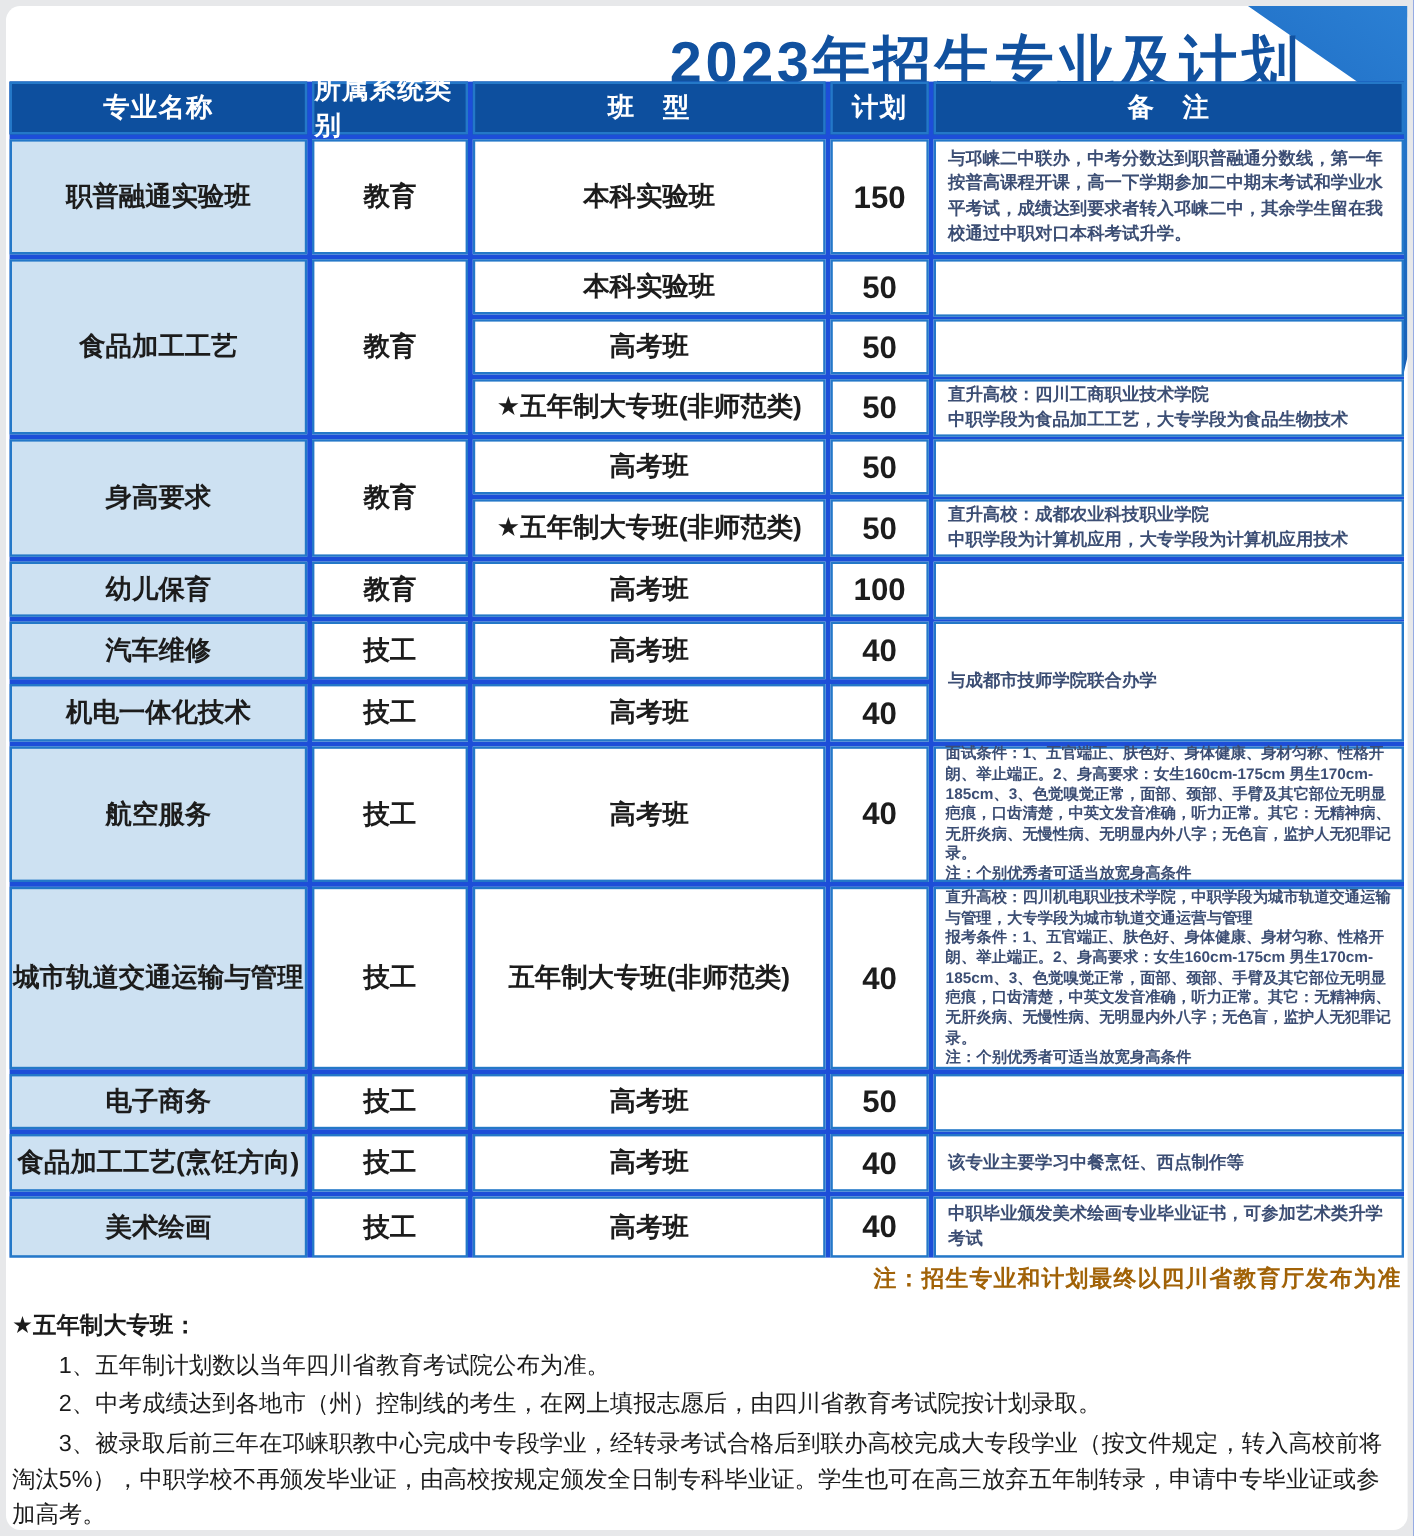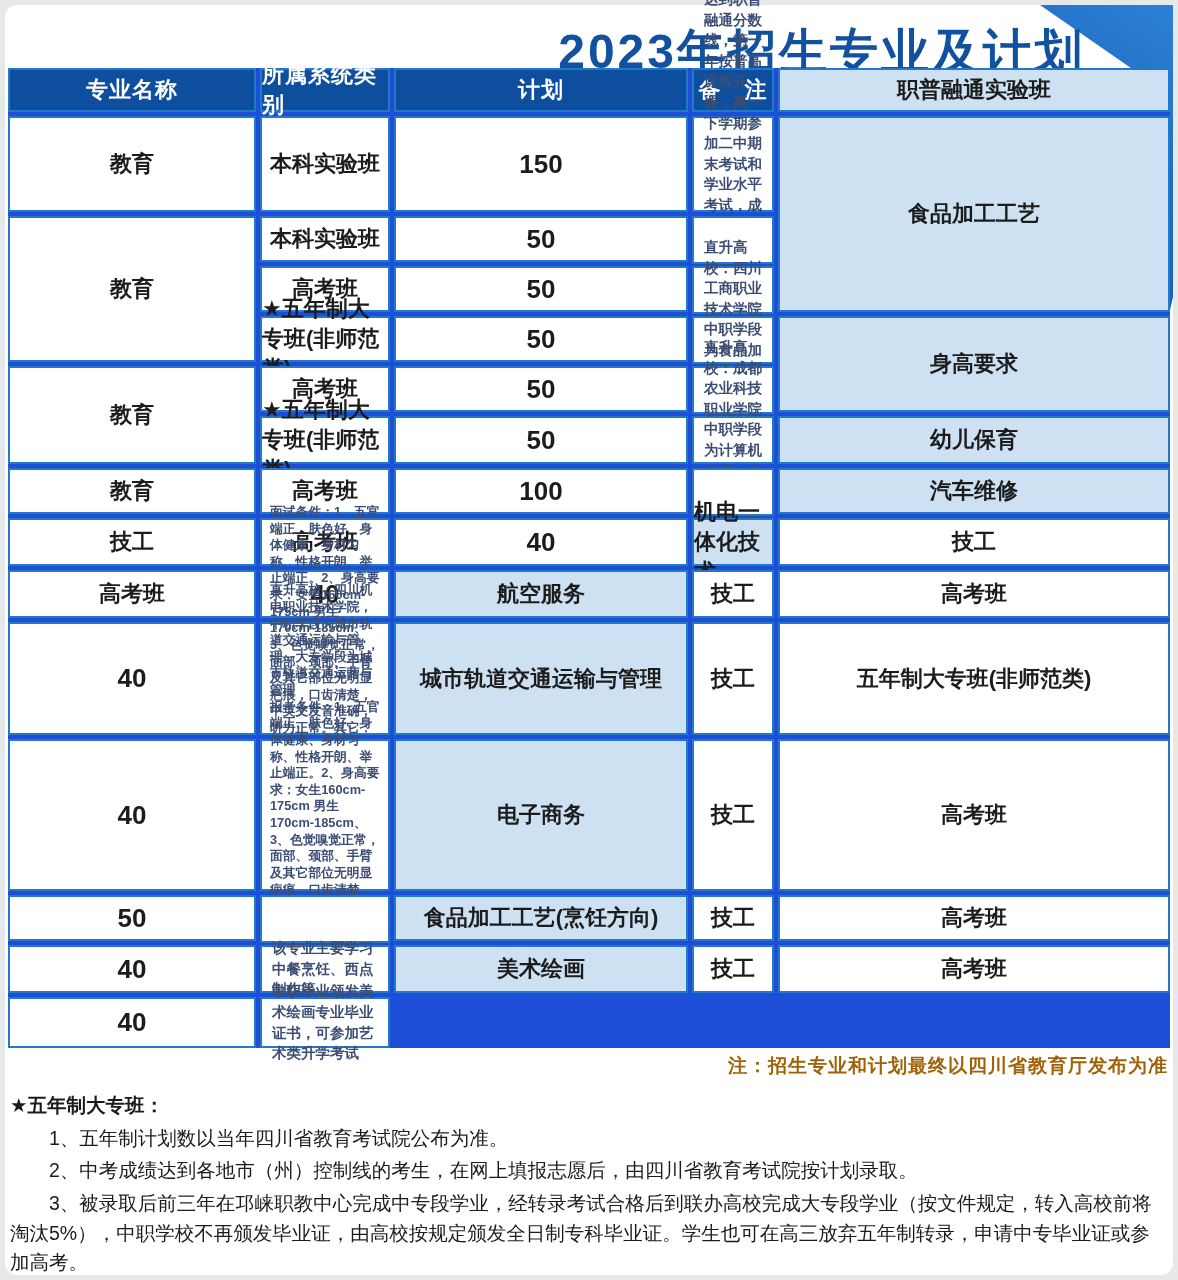--- a/index.html
+++ b/index.html
@@ -65,20 +65,21 @@
 <body>
 
 <div class="card"></div>
 <div class="ribbon"></div>
 <h1 class="title">2023年招生专业及计划</h1>
 
 <div class="grid">
 
   <div class="c h">专业名称</div>
   <div class="c h">所属系统类别</div>
+  <div class="c h">班　型</div>
   <div class="c h">计划</div>
   <div class="c h">备　注</div>
 
   <div class="c m">职普融通实验班</div>
   <div class="c sys">教育</div>
   <div class="c t">本科实验班</div>
   <div class="c p">150</div>
   <div class="c r">与邛崃二中联办，中考分数达到职普融通分数线，第一年按普高课程开课，高一下学期参加二中期末考试和学业水平考试，成绩达到要求者转入邛崃二中，其余学生留在我校通过中职对口本科考试升学。</div>
 
   <div class="c m s3">食品加工工艺</div>
@@ -107,20 +108,21 @@
   <div class="c m">幼儿保育</div>
   <div class="c sys">教育</div>
   <div class="c t">高考班</div>
   <div class="c p">100</div>
   <div class="c r"></div>
 
   <div class="c m">汽车维修</div>
   <div class="c sys">技工</div>
   <div class="c t">高考班</div>
   <div class="c p">40</div>
+  <div class="c r s2">与成都市技师学院联合办学</div>
   <div class="c m">机电一体化技术</div>
   <div class="c sys">技工</div>
   <div class="c t">高考班</div>
   <div class="c p">40</div>
 
   <div class="c m">航空服务</div>
   <div class="c sys">技工</div>
   <div class="c t">高考班</div>
   <div class="c p">40</div>
   <div class="c r rs">面试条件：1、五官端正、肤色好、身体健康、身材匀称、性格开朗、举止端正。2、身高要求：女生160cm-175cm 男生170cm-185cm、3、色觉嗅觉正常，面部、颈部、手臂及其它部位无明显疤痕，口齿清楚，中英文发音准确，听力正常。其它：无精神病、无肝炎病、无慢性病、无明显内外八字；无色盲，监护人无犯罪记录。

